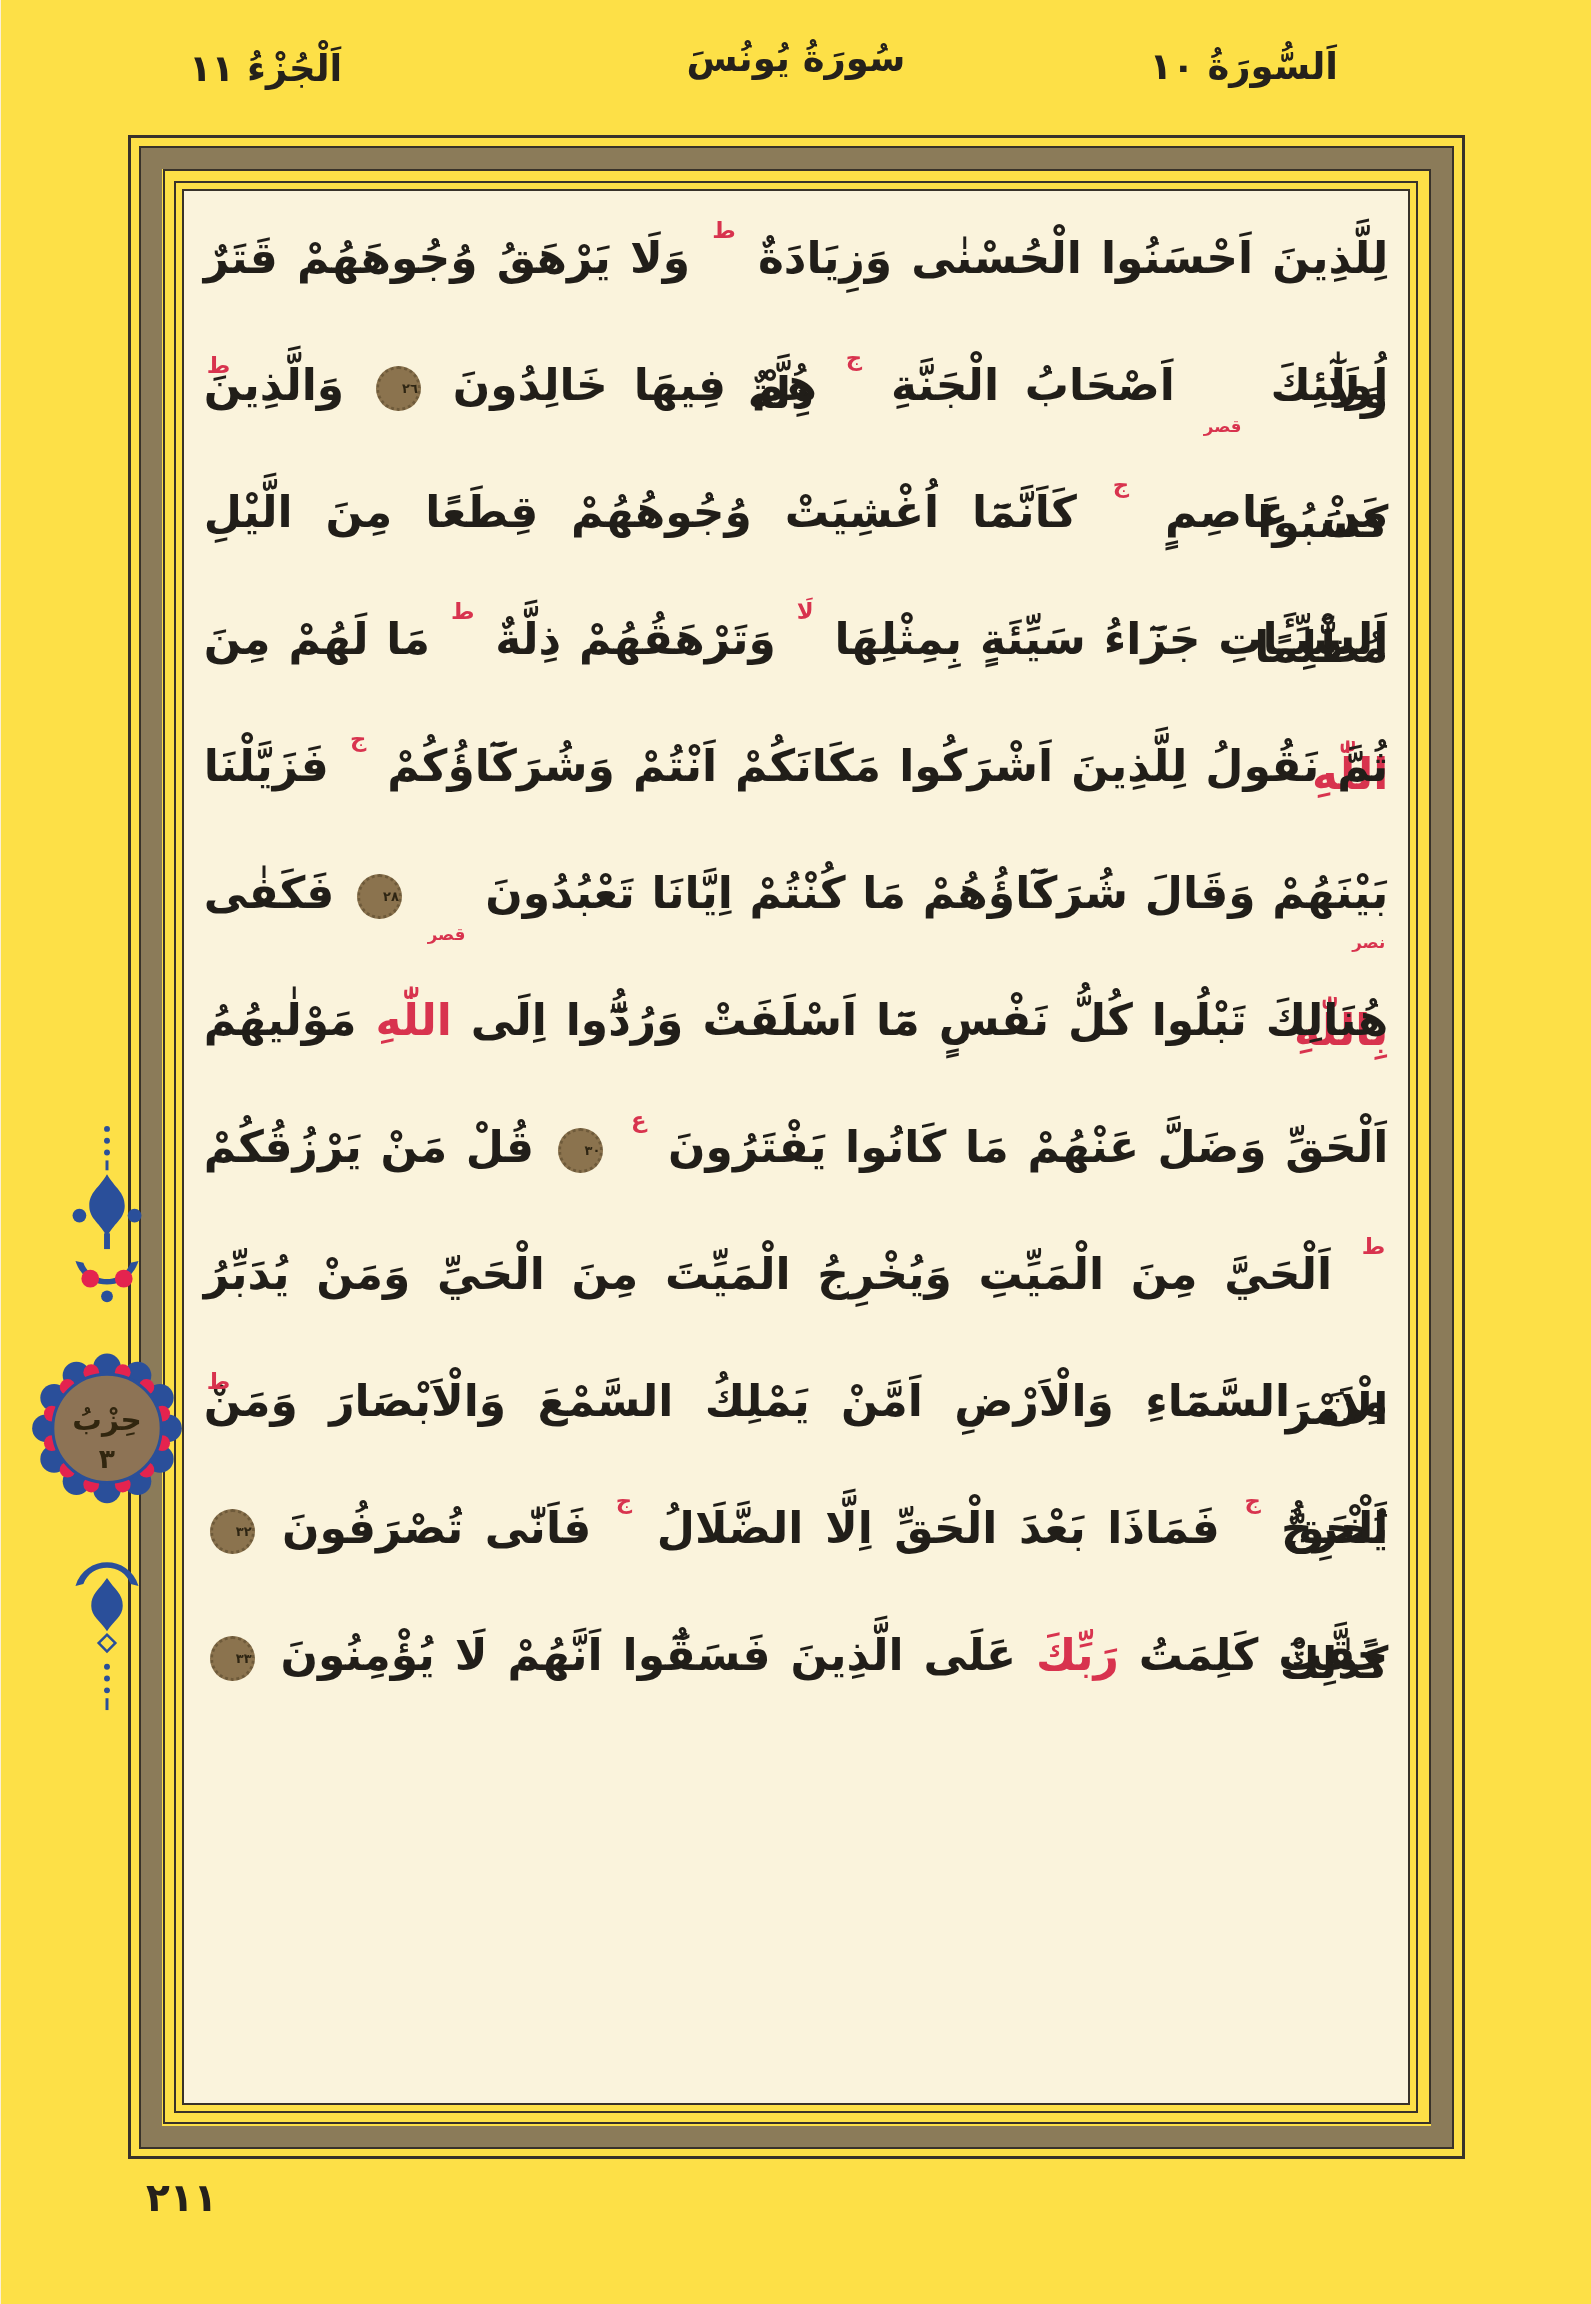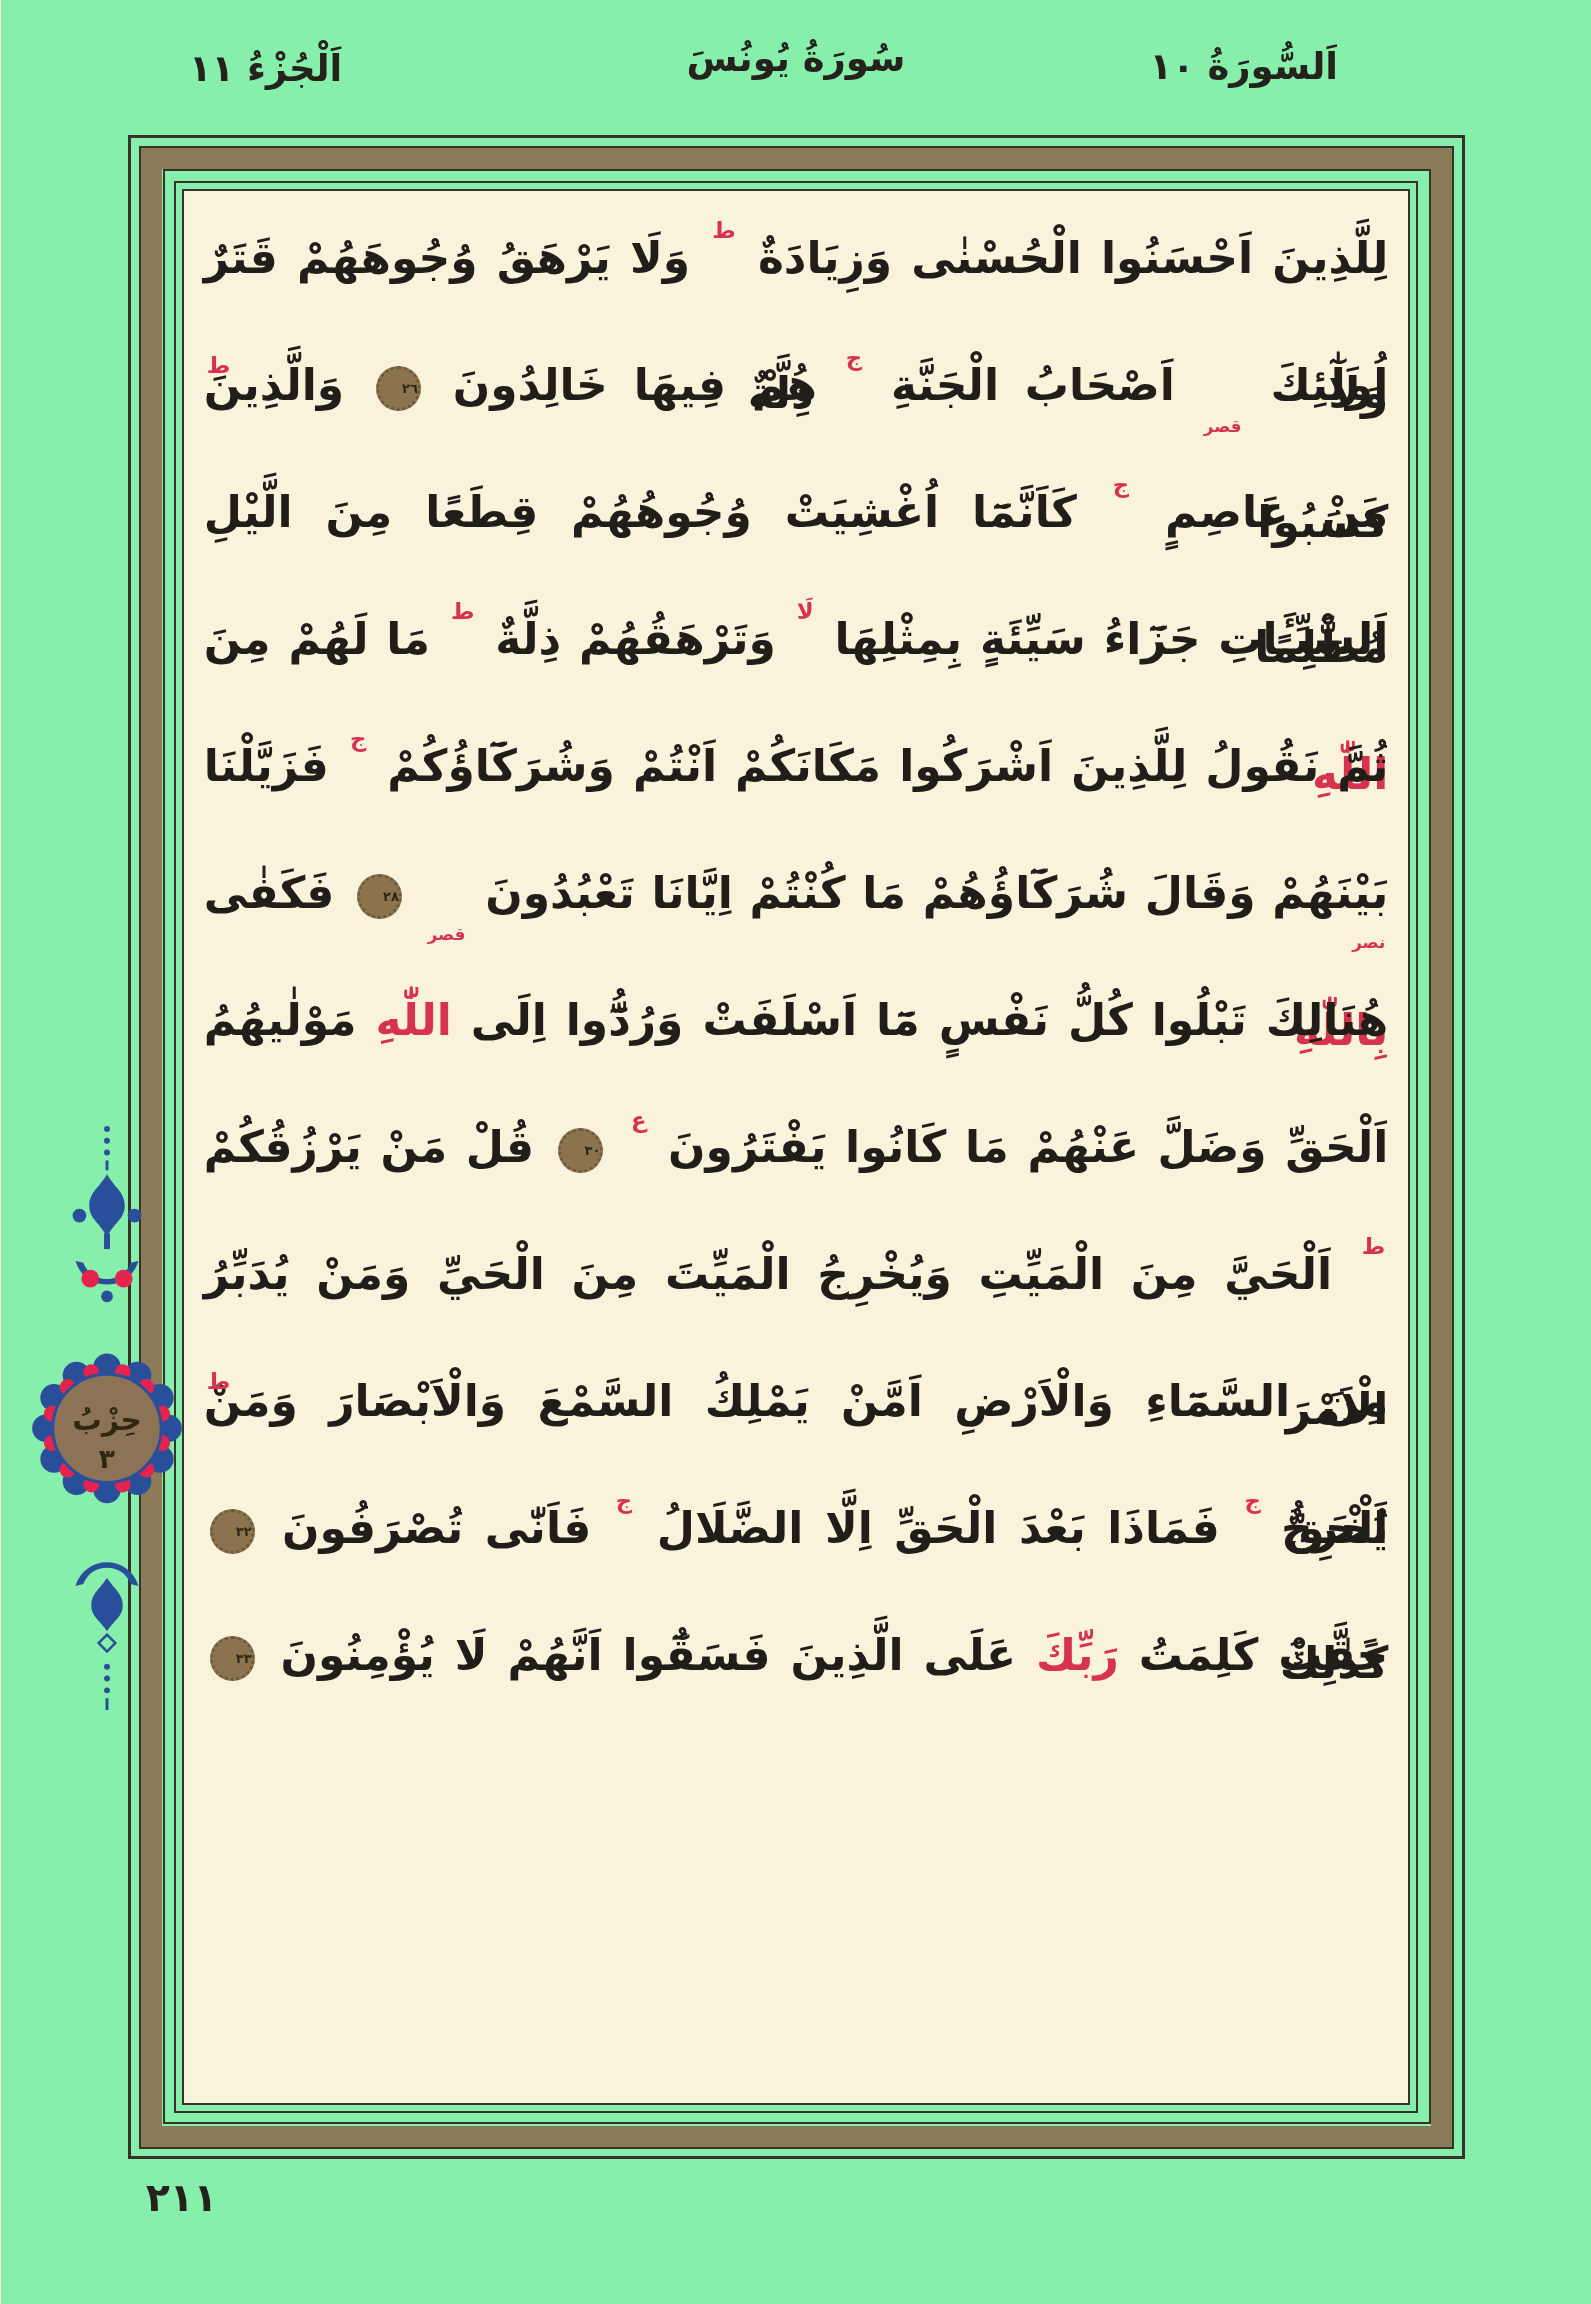--- a/index.html
+++ b/index.html
@@ -2,21 +2,21 @@
 <html lang="ar" dir="rtl"><head>
 <meta charset="utf-8">
 <style>
   html,body{margin:0;padding:0;}
   body{
     width:1592px;height:2304px;
     background:#fcefd5;
     font-family:"DejaVu Sans", sans-serif;
     overflow:hidden;
   }
-  .page{position:relative;width:1592px;height:2304px;background:#86efac;}
+  .page{position:relative;width:1592px;height:2304px;background:#fde047;}
 
   
   .hdr{position:absolute;top:37px;left:0;width:100%;height:79px;color:#25211b;}
   .hdr .h-item{position:absolute;font-size:37px;font-weight:bold;white-space:nowrap;}
   .hdr .h-left{left:189px;top:9.9px;}
   .hdr .h-center{left:50%;transform:translateX(-50%);top:0;}
   .hdr .h-right{right:254px;top:7.9px;}
 
   
   .fr{position:absolute;box-sizing:border-box;}

